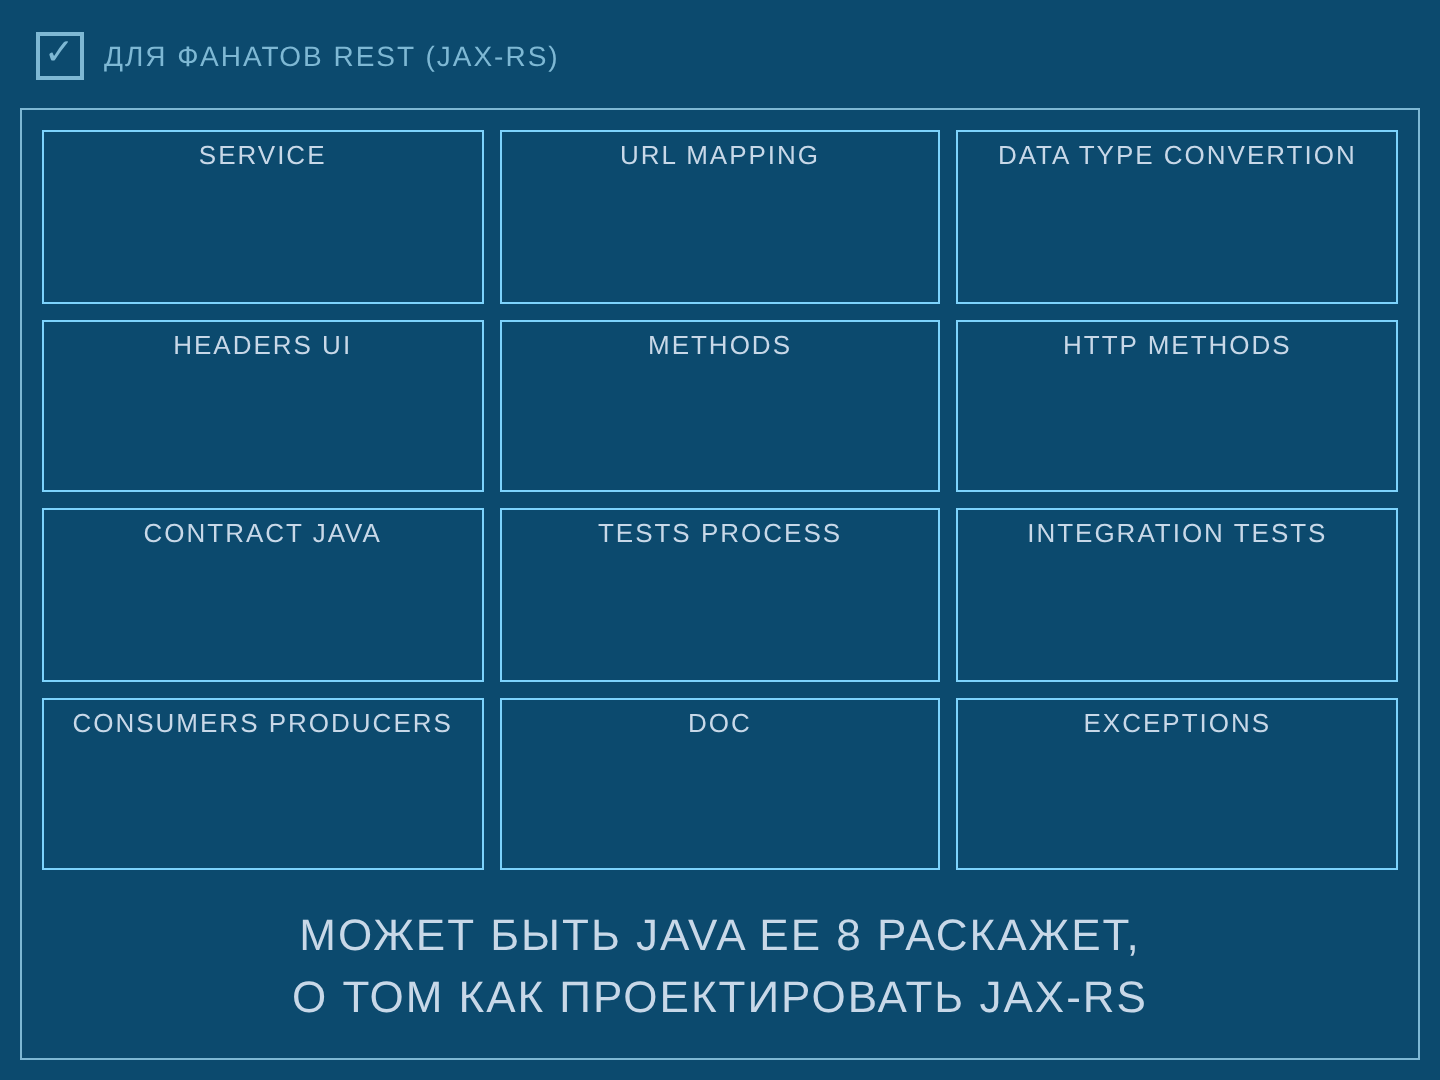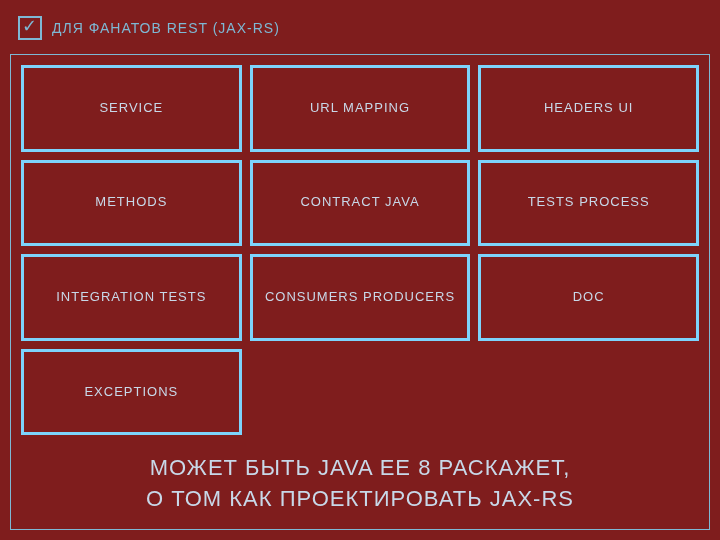--- a/index.html
+++ b/index.html
@@ -12,21 +12,21 @@
       width: 720px;
       height: 540px;
       background-color: #1a2744;
       font-family: Arial, sans-serif;
       overflow: hidden;
     }
 
     .outer-container {
       width: 720px;
       height: 540px;
-      background-color: #7f1d1d;
+      background-color: #0c4a6e;
       display: flex;
       flex-direction: column;
       padding: 10px;
     }
 
     .header {
       display: flex;
       align-items: center;
       padding: 6px 8px;
       margin-bottom: 8px;
@@ -68,23 +68,22 @@
 
     .grid-section {
       flex: 1;
       display: grid;
       grid-template-columns: repeat(3, 1fr);
       grid-template-rows: repeat(4, 1fr);
       gap: 8px;
     }
 
     .grid-cell {
-      border: 3px solid #7dd3fc;
+      border: 1px solid #7dd3fc;
       display: flex;
-      align-items: center;
       justify-content: center;
       text-align: center;
       padding: 4px;
       cursor: pointer;
     }
 
     .grid-cell-label {
       color: #c8d8e8;
       font-size: 13px;
       letter-spacing: 1px;
@@ -115,24 +114,30 @@
 
   <div class="main-panel">
     <div class="grid-section">
     <div class="grid-cell">
           <span class="grid-cell-label">SERVICE</span>
         </div>
         <div class="grid-cell">
           <span class="grid-cell-label">URL MAPPING</span>
         </div>
         <div class="grid-cell">
+          <span class="grid-cell-label">DATA TYPE CONVERTION</span>
+        </div>
+        <div class="grid-cell">
           <span class="grid-cell-label">HEADERS UI</span>
         </div>
         <div class="grid-cell">
           <span class="grid-cell-label">METHODS</span>
+        </div>
+        <div class="grid-cell">
+          <span class="grid-cell-label">HTTP METHODS</span>
         </div>
         <div class="grid-cell">
           <span class="grid-cell-label">CONTRACT JAVA</span>
         </div>
         <div class="grid-cell">
           <span class="grid-cell-label">TESTS PROCESS</span>
         </div>
         <div class="grid-cell">
           <span class="grid-cell-label">INTEGRATION TESTS</span>
         </div>

